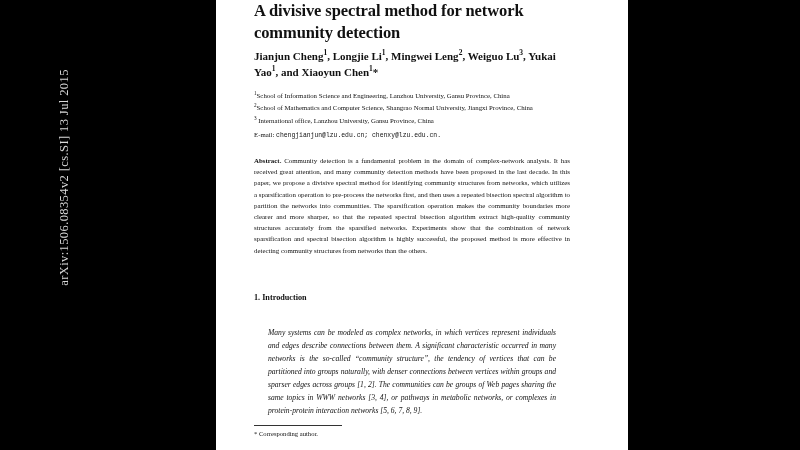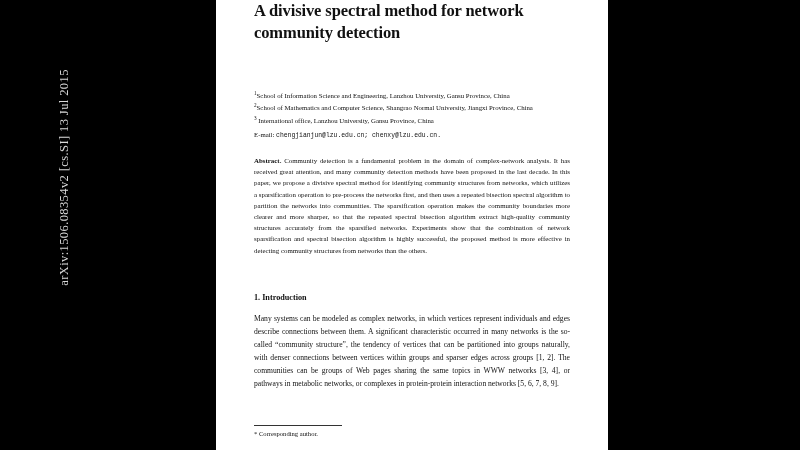--- a/index.html
+++ b/index.html
@@ -17,20 +17,21 @@
   }
   
   #sheet {
     position: absolute;
     left: 216px;
     top: 0px;
     width: 392px;
     height: 450px;
     background: #ffffff;
     overflow: hidden;
+    padding-left: 20px;
   }
   
   #arxiv-stamp {
     position: absolute;
     left: -86px;
     top: 170px;
     width: 300px;
     text-align: center;
     color: #d9d9d9;
     font-family: "Liberation Serif", serif;
@@ -95,21 +96,21 @@
     font-weight: bold;
     color: #111;
   }
   #body {
     top: 312px;
     font-size: 7.6px;
     line-height: 1.72;
     color: #111;
     text-align: justify;
   }
-  #body p { margin: 0; text-indent: 10px; }
+  #body p { margin: 14px; text-indent: 10px; font-style: italic; }
   #body p.first { text-indent: 0; }
   #footnote-rule {
     position: absolute;
     left: 38px;
     top: 425px;
     width: 88px;
     border-top: 0.7px solid #333;
   }
   #footnote {
     position: absolute;
@@ -124,20 +125,23 @@
 <body>
 
 <div id="page">
 
   <div id="arxiv-stamp">arXiv:1506.08354v2  [cs.SI]  13 Jul 2015</div>
 
   <div id="sheet">
 
     <div class="col" id="title">A divisive spectral method for network community detection</div>
 
+    <div class="col" id="authors">
+      <span>Jianjun Cheng<sup>1</sup>, Longjie Li<sup>1</sup>, Mingwei Leng<sup>2</sup>, Weiguo Lu<sup>3</sup>, Yukai Yao<sup>1</sup>, and Xiaoyun Chen<sup>1</sup>*</span>
+    </div>
 
     <div class="col" id="affiliations">
       <div class="aff"><sup>1</sup>School of Information Science and Engineering, Lanzhou University, Gansu Province, China</div>
       <div class="aff"><sup>2</sup>School of Mathematics and Computer Science, Shangrao Normal University, Jiangxi Province, China</div>
       <div class="aff"><sup>3</sup> International office, Lanzhou University, Gansu Province, China</div>
     </div>
 
     <div class="col" id="email">
       <span>E-mail:</span>
       <span class="mono">chengjianjun@lzu.edu.cn; chenxy@lzu.edu.cn.</span>

